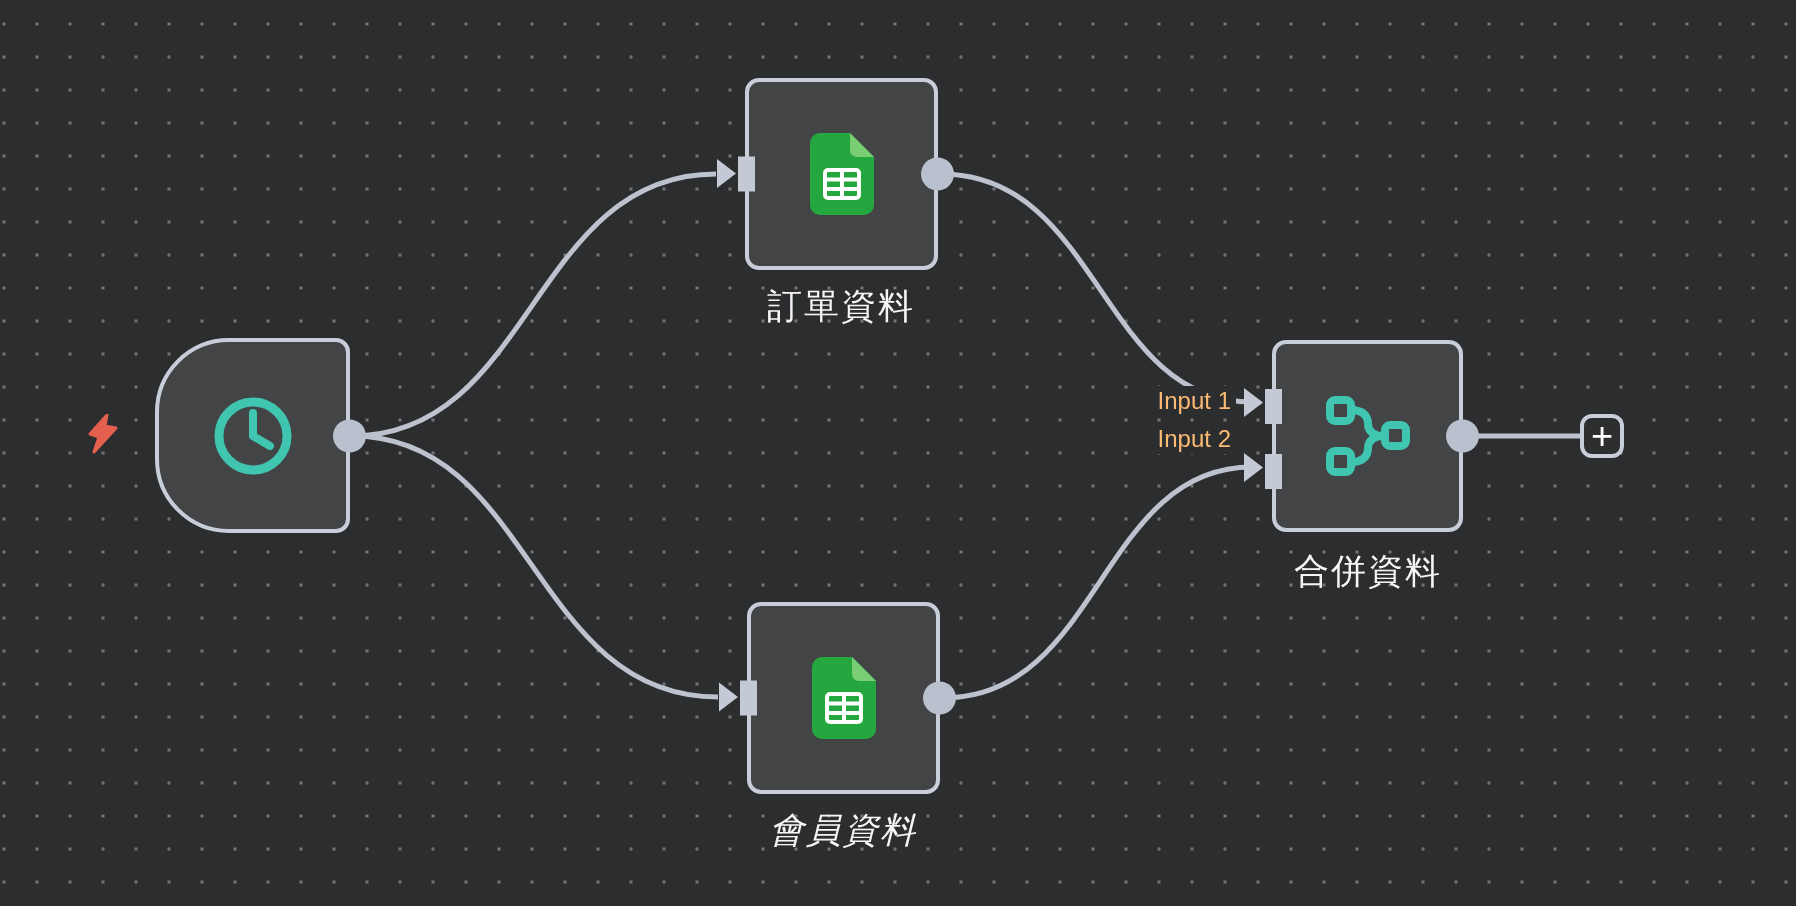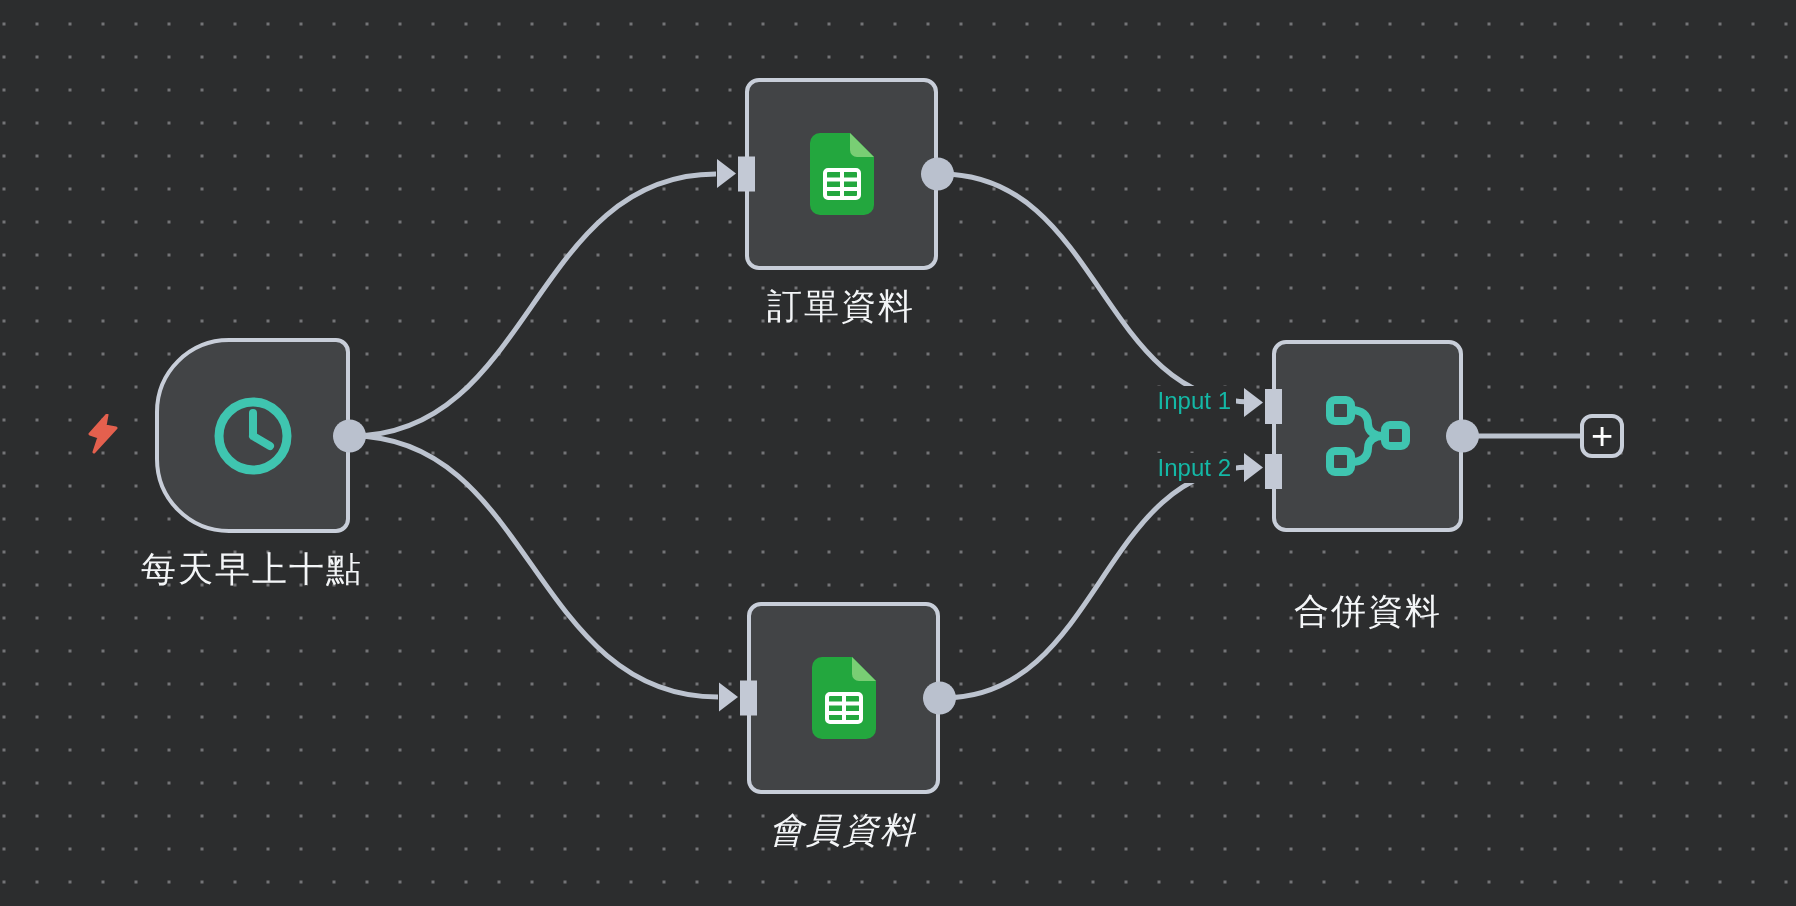--- a/index.html
+++ b/index.html
@@ -52,21 +52,21 @@
     color:#f3f5f7;
     font-size:35px;
     font-weight:500;
     letter-spacing:2px;
     white-space:nowrap;
     transform:translateX(-50%);
     z-index:4;
   }
   .port-label{
     position:absolute;
-    color:#14b8a6;
+    color:#fdba74;
     font-size:24px;
     white-space:nowrap;
     background:#2c2d2e;
     padding:1px 5px;
     z-index:4;
   }
   .bolt{position:absolute;z-index:2;}
   .add-btn{
     position:absolute;
     left:1580px;top:414px;
@@ -106,21 +106,20 @@
     <path d="M21,1 L4,20 L13,23 L8,38 L30,14 L19,12 Z" fill="#e4604e" stroke="#e4604e" stroke-width="3" stroke-linejoin="round"></path>
   </svg>
 
   <div class="node trigger" style="left:155px;top:338px;width:195px;height:195px;">
     <svg class="node-icon" width="90" height="90" viewBox="0 0 90 90">
       <circle cx="45" cy="45" r="34" fill="none" stroke="#3fc5b0" stroke-width="9"></circle>
       <path d="M45,45 L45,22 M45,45 L62,55" fill="none" stroke="#3fc5b0" stroke-width="8" stroke-linecap="round"></path>
     </svg>
     <div class="endpoint-out"></div>
   </div>
-  <div class="node-label" style="left:252px;top:546px;">每天早上十點</div>
 
   <div class="node" style="left:745px;top:78px;width:193px;height:192px;">
     <div class="endpoint-in mid"></div>
     <svg class="node-icon" width="64" height="82" viewBox="0 0 64 82">
       <path d="M10,0 H40 L64,24 V72 a10,10 0 0 1 -10,10 H10 a10,10 0 0 1 -10,-10 V10 a10,10 0 0 1 10,-10 Z" fill="#23a73e"></path>
       <path d="M40,0 L64,24 H47 a7,7 0 0 1 -7,-7 Z" fill="#79ce74"></path>
       <g stroke="#ffffff" stroke-width="4" fill="none">
         <rect x="15" y="37" width="34" height="28" rx="3"></rect>
         <line x1="32" y1="37" x2="32" y2="65"></line>
         <line x1="15" y1="46.5" x2="49" y2="46.5"></line>
@@ -154,22 +153,22 @@
       <g stroke="#3fc5b0" stroke-width="8" fill="none" stroke-linecap="round" stroke-linejoin="round">
         <rect x="4" y="4" width="21" height="21" rx="5"></rect>
         <rect x="4" y="55" width="21" height="21" rx="5"></rect>
         <rect x="59" y="29" width="21" height="21" rx="5"></rect>
         <path d="M25,14 c11,0 17,5 17,14 c0,8 7,12 15,12"></path>
         <path d="M25,66 c11,0 17,-5 17,-14 c0,-8 7,-12 15,-12"></path>
       </g>
     </svg>
     <div class="endpoint-out"></div>
   </div>
-  <div class="node-label" style="left:1368px;top:548px;margin-top:40px;">合併資料</div>
+  <div class="node-label" style="left:1368px;top:548px;">合併資料</div>
 
   <div class="port-label" style="right:560px;top:386px;">Input 1</div>
-  <div class="port-label" style="right:560px;top:453px;">Input 2</div>
+  <div class="port-label" style="right:560px;top:424px;">Input 2</div>
 
   <button class="add-btn">
     <span>+</span>
   </button>
 
 </div>
 
 </body></html>

